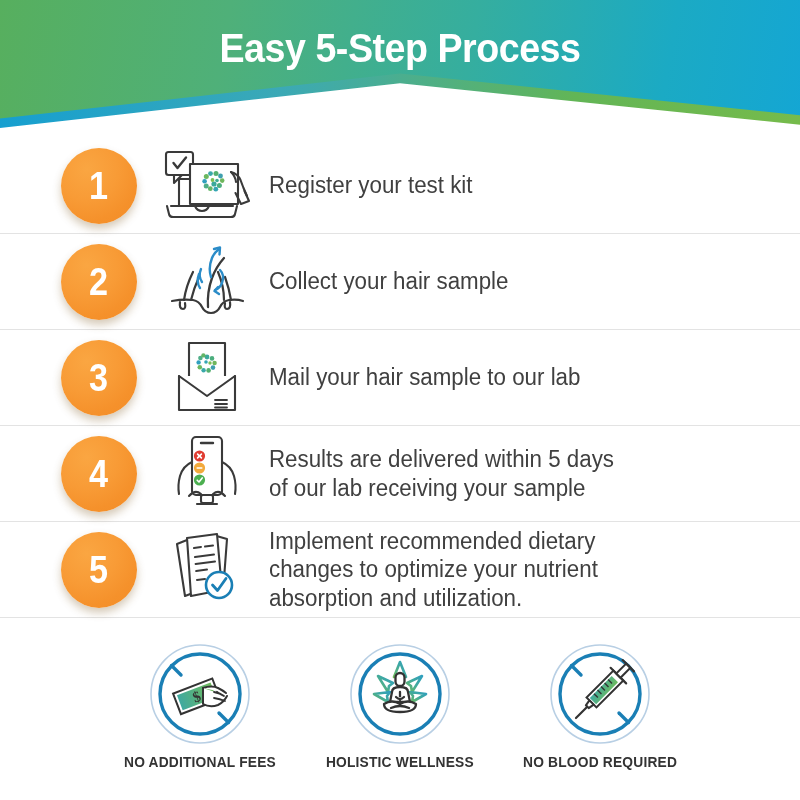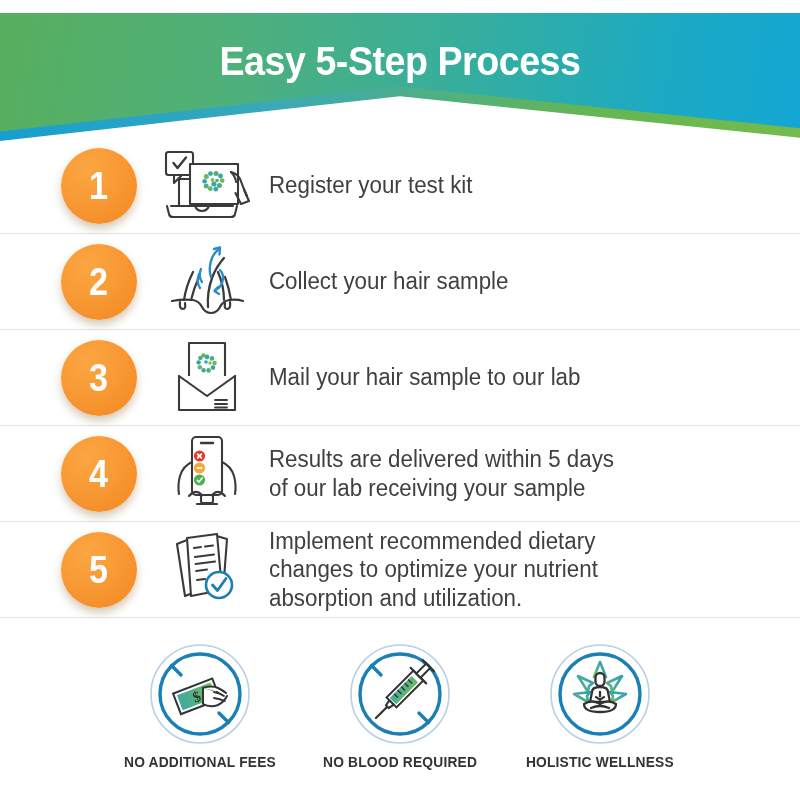--- a/index.html
+++ b/index.html
@@ -16,21 +16,21 @@
   #page {
     position: relative;
     width: 800px;
     height: 800px;
     background: #ffffff;
   }
 
   
   .header {
     position: absolute;
-    top: 13px; left: 0;
+    top: 0; left: 0;
     width: 800px;
     height: 160px;
     overflow: hidden;
   }
   
   .header-band-under {
     position: absolute;
     top: 0; left: 0;
     width: 800px; height: 160px;
     background: linear-gradient(90deg, #169FD0 0%, #3BA9B6 35%, #62B556 72%, #76BB4B 100%);
@@ -379,20 +379,54 @@
         </svg>
       </div>
       <div class="badge-label">NO ADDITIONAL FEES</div>
     </div>
 
     <div class="badge">
       <div class="badge-icon-wrap">
         <svg width="104" height="104" viewBox="0 0 104 104" fill="none">
           <circle cx="52" cy="52" r="49" fill="none" stroke="#B8CFE4" stroke-width="1.6"></circle>
           <circle cx="52" cy="52" r="40" fill="none" stroke="#1A7FB5" stroke-width="3.4"></circle>
+          <defs>
+            <linearGradient id="lotusGrad" x1="0" y1="1" x2="1" y2="0">
+              <stop offset="0%" stop-color="#6FBB5C"></stop>
+              <stop offset="55%" stop-color="#3FA9A0"></stop>
+              <stop offset="100%" stop-color="#2F9FBE"></stop>
+            </linearGradient>
+          </defs>
+
+          <g stroke="url(#lotusGrad)" stroke-width="2.6" fill="none" stroke-linejoin="round" stroke-linecap="round">
+            <path d="M52 20 L58 35 L52 33 L46 35 Z"></path>
+            <path d="M30 34 L45 41 L41 44 L40 50 Z"></path>
+            <path d="M74 34 L59 41 L63 44 L64 50 Z"></path>
+            <path d="M26 52 L42 50 L39 54 L40 60 Z"></path>
+            <path d="M78 52 L62 50 L65 54 L64 60 Z"></path>
+          </g>
+
+          <g stroke="#333" stroke-width="2.3" fill="#ffffff" stroke-linecap="round" stroke-linejoin="round">
+            <rect x="47.5" y="31" width="9" height="13" rx="4.5"></rect>
+            <path d="M44 50 Q44 45 52 45 Q60 45 60 50 L62 60 L42 60 Z"></path>
+            <path d="M52 50 L52 58"></path>
+            <path d="M48 55 Q52 59 56 55"></path>
+            <path d="M36 62 Q44 57 52 62 Q60 57 68 62 Q68 70 52 70 Q36 70 36 62 Z"></path>
+            <path d="M43 66 Q52 62 61 66"></path>
+          </g>
+        </svg>
+      </div>
+      <div class="badge-label">HOLISTIC WELLNESS</div>
+    </div>
+
+    <div class="badge">
+      <div class="badge-icon-wrap">
+        <svg width="104" height="104" viewBox="0 0 104 104" fill="none">
+          <circle cx="52" cy="52" r="49" fill="none" stroke="#B8CFE4" stroke-width="1.6"></circle>
+          <circle cx="52" cy="52" r="40" fill="none" stroke="#1A7FB5" stroke-width="3.4"></circle>
           <path d="M23.5 23.5 L33 33" stroke="#1A7FB5" stroke-width="3.4" stroke-linecap="round"></path>
           <path d="M71 71 L80.5 80.5" stroke="#1A7FB5" stroke-width="3.4" stroke-linecap="round"></path>
           <defs>
             <linearGradient id="syrGrad" x1="0" y1="1" x2="1" y2="0">
               <stop offset="0%" stop-color="#3FA9A0"></stop>
               <stop offset="100%" stop-color="#6FBB5C"></stop>
             </linearGradient>
           </defs>
           <g transform="rotate(45 52 52)">
 
@@ -413,49 +447,15 @@
             <path d="M44 12 L60 12" stroke="#333" stroke-width="2.2" stroke-linecap="round"></path>
 
             <path d="M49 64 L55 64 L54 70 L50 70 Z" fill="#ffffff" stroke="#333" stroke-width="2" stroke-linejoin="round"></path>
             <path d="M52 70 L52 86" stroke="#333" stroke-width="2.2" stroke-linecap="round"></path>
           </g>
         </svg>
       </div>
       <div class="badge-label">NO BLOOD REQUIRED</div>
     </div>
 
-    <div class="badge">
-      <div class="badge-icon-wrap">
-        <svg width="104" height="104" viewBox="0 0 104 104" fill="none">
-          <circle cx="52" cy="52" r="49" fill="none" stroke="#B8CFE4" stroke-width="1.6"></circle>
-          <circle cx="52" cy="52" r="40" fill="none" stroke="#1A7FB5" stroke-width="3.4"></circle>
-          <defs>
-            <linearGradient id="lotusGrad" x1="0" y1="1" x2="1" y2="0">
-              <stop offset="0%" stop-color="#6FBB5C"></stop>
-              <stop offset="55%" stop-color="#3FA9A0"></stop>
-              <stop offset="100%" stop-color="#2F9FBE"></stop>
-            </linearGradient>
-          </defs>
-
-          <g stroke="url(#lotusGrad)" stroke-width="2.6" fill="none" stroke-linejoin="round" stroke-linecap="round">
-            <path d="M52 20 L58 35 L52 33 L46 35 Z"></path>
-            <path d="M30 34 L45 41 L41 44 L40 50 Z"></path>
-            <path d="M74 34 L59 41 L63 44 L64 50 Z"></path>
-            <path d="M26 52 L42 50 L39 54 L40 60 Z"></path>
-            <path d="M78 52 L62 50 L65 54 L64 60 Z"></path>
-          </g>
-
-          <g stroke="#333" stroke-width="2.3" fill="#ffffff" stroke-linecap="round" stroke-linejoin="round">
-            <rect x="47.5" y="31" width="9" height="13" rx="4.5"></rect>
-            <path d="M44 50 Q44 45 52 45 Q60 45 60 50 L62 60 L42 60 Z"></path>
-            <path d="M52 50 L52 58"></path>
-            <path d="M48 55 Q52 59 56 55"></path>
-            <path d="M36 62 Q44 57 52 62 Q60 57 68 62 Q68 70 52 70 Q36 70 36 62 Z"></path>
-            <path d="M43 66 Q52 62 61 66"></path>
-          </g>
-        </svg>
-      </div>
-      <div class="badge-label">HOLISTIC WELLNESS</div>
-    </div>
-
   </div>
 
 </div>
 
 </body></html>

